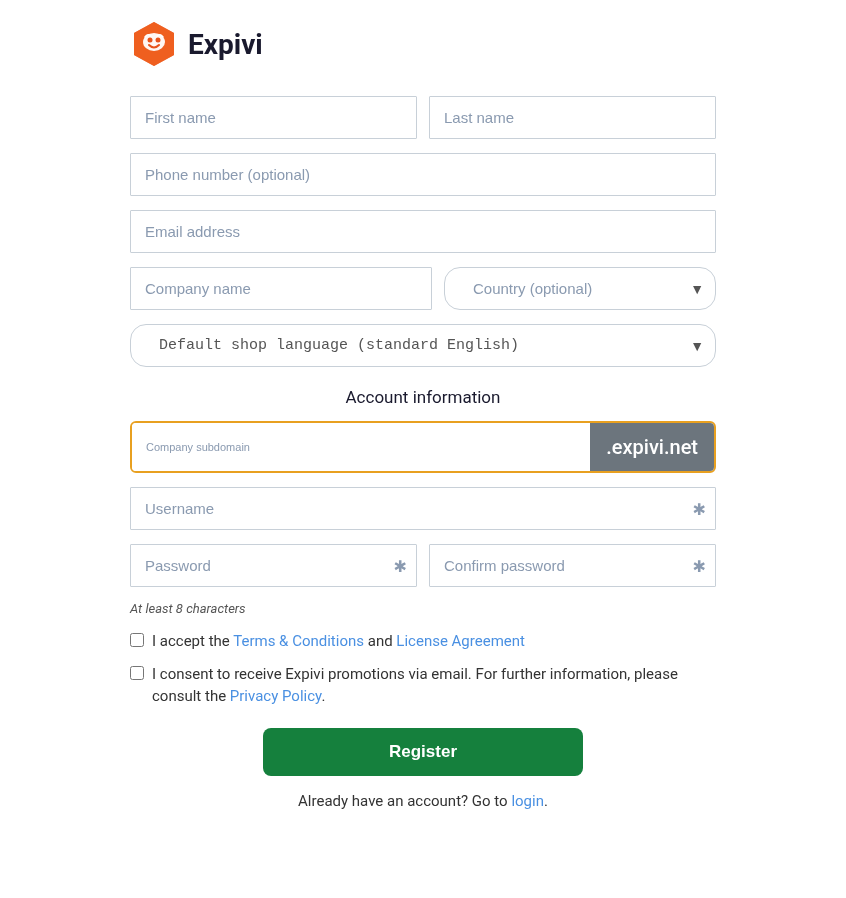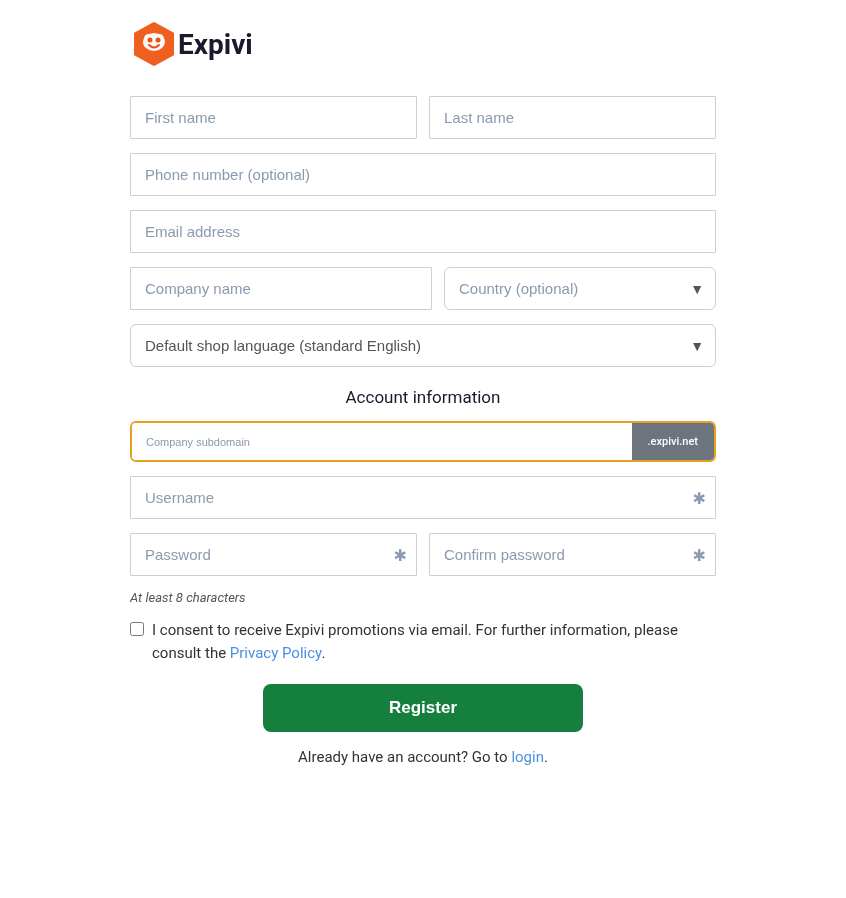--- a/index.html
+++ b/index.html
@@ -12,20 +12,21 @@
       background: #ffffff;
       width: 846px;
       min-height: 898px;
       padding: 20px 130px;
       color: #333;
     }
     .header {
       display: flex;
       align-items: center;
       margin-bottom: 28px;
+      gap: 10px;
     }
     .logo-icon {
       width: 48px;
       height: 48px;
     }
     .logo-text {
       font-size: 28px;
       font-weight: 700;
       color: #1a1a2e;
     }
@@ -53,23 +54,23 @@
     }
     .form-input::placeholder {
       color: #8a9ab0;
     }
     .select-wrapper {
       flex: 1;
       position: relative;
     }
     .form-select {
       width: 100%;
-      padding: 12px 14px;
+      padding: 12px 28px;
       border: 1px solid #c8d0d8;
-      border-radius: 6px;
+      border-radius: 16px;
       font-size: 15px;
       color: #8a9ab0;
       outline: none;
       background: #fff;
       appearance: none;
       -webkit-appearance: none;
       cursor: pointer;
     }
     .select-arrow {
       position: absolute;
@@ -103,21 +104,21 @@
       outline: none;
       background: #fff;
     }
     .subdomain-input::placeholder {
       color: #8a9ab0;
     }
     .subdomain-suffix {
       padding: 12px 16px;
       background: #6c757d;
       color: #fff;
-      font-size: 11px;
+      font-size: 20px;
       font-weight: 500;
       white-space: nowrap;
       display: flex;
       align-items: center;
     }
     .input-with-icon {
       position: relative;
       flex: 1;
     }
     .input-with-icon .form-input {
@@ -217,21 +218,21 @@
     <div class="select-wrapper">
       <select class="form-select">
         <option value="">Country (optional)</option>
       </select>
       <span class="select-arrow">▼</span>
     </div>
   </div>
 
   <div class="form-row single">
     <div class="select-wrapper" style="display:block;">
-      <select class="form-select" style="color:#555;">
+      <select class="form-select" style="color:#555;font-family:Liberation Mono, monospace;">
         <option value="">Default shop language (standard English)</option>
       </select>
       <span class="select-arrow">▼</span>
     </div>
   </div>
 
   <div class="section-title">Account information</div>
 
   <div class="subdomain-wrapper">
     <input class="subdomain-input" type="text" placeholder="Company subdomain" style="">
@@ -251,20 +252,26 @@
       <span class="input-icon">✱</span>
     </div>
     <div class="input-with-icon">
       <input class="form-input" type="password" placeholder="Confirm password" style="">
       <span class="input-icon">✱</span>
     </div>
   </div>
 
   <div class="password-hint">At least 8 characters</div>
 
+  <div class="checkbox-row">
+    <input type="checkbox" id="terms-checkbox" style="">
+    <label for="terms-checkbox">
+      <span>I accept the </span><a class="link" href="#">Terms &amp; Conditions</a><span> and </span><a class="link" href="#">License Agreement</a>
+    </label>
+  </div>
 
   <div class="checkbox-row">
     <input type="checkbox" id="consent-checkbox" style="">
     <label for="consent-checkbox">
       <span>I consent to receive Expivi promotions via email. For further information, please consult the </span><a class="link" href="#">Privacy Policy</a><span>.</span>
     </label>
   </div>
 
   <button class="register-btn">Register</button>
 

